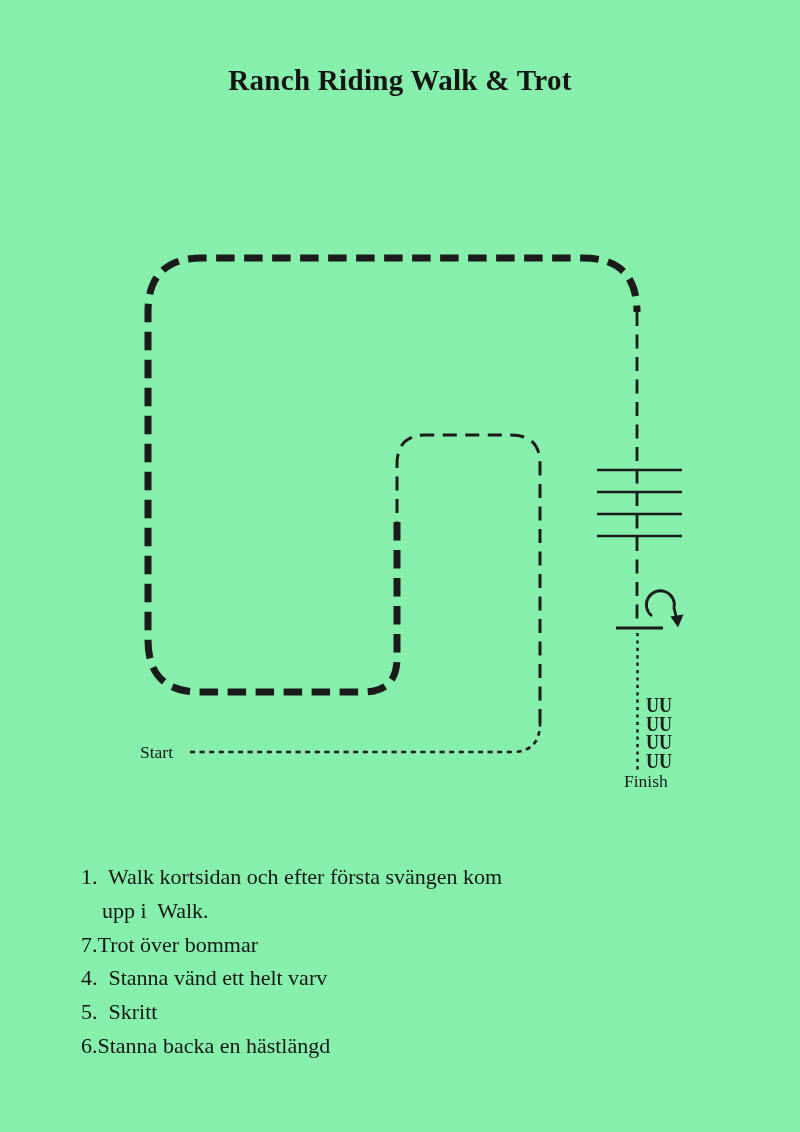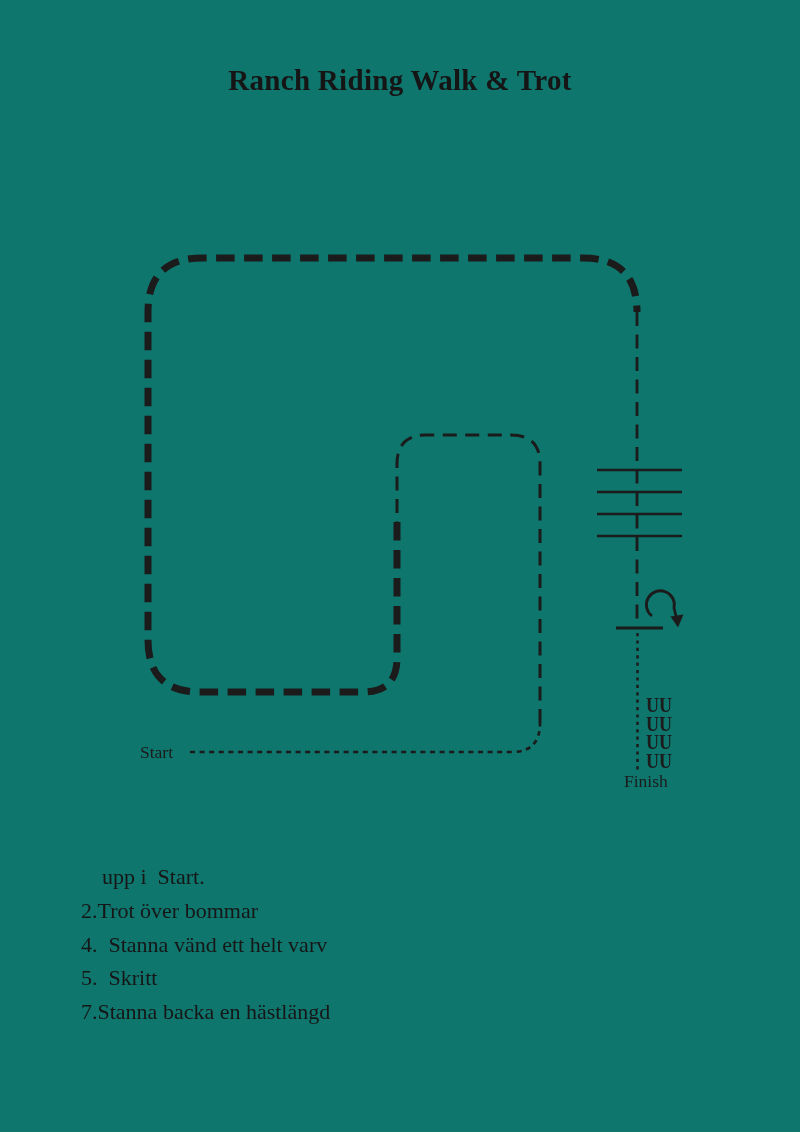--- a/index.html
+++ b/index.html
@@ -1,19 +1,19 @@
 <!DOCTYPE html>
 <html><head>
 <meta charset="utf-8">
 <style>
   html,body{margin:0;padding:0;background:#ffffff;}
   .page{
     position:relative;
     width:800px;height:1132px;
-    background:#0f766e;
+    background:#86efac;
     overflow:hidden;
     font-family:"Liberation Serif","DejaVu Serif",serif;
     color:#1b1b1b;
   }
   .title{
     position:absolute;
     left:0;top:64px;width:800px;
     margin:0;
     text-align:center;
     font-size:29px;
@@ -72,20 +72,21 @@
       <text x="646" y="730.5" textLength="26" lengthAdjust="spacingAndGlyphs">UU</text>
       <text x="646" y="749" textLength="26" lengthAdjust="spacingAndGlyphs">UU</text>
       <text x="646" y="767.5" textLength="26" lengthAdjust="spacingAndGlyphs">UU</text>
     </g>
 
     <text x="140" y="758" font-family="Liberation Serif, DejaVu Serif, serif" font-size="17.5" fill="#1b1b1b">Start</text>
     <text x="624" y="787" font-family="Liberation Serif, DejaVu Serif, serif" font-size="17.5" fill="#1b1b1b">Finish</text>
   </svg>
 
   <div class="instructions">
-    <div class="instr-line cont">upp i  Start.</div>
-    <div class="instr-line">2.Trot över bommar</div>
+    <div class="instr-line">1.  Walk kortsidan och efter första svängen kom</div>
+    <div class="instr-line cont">upp i  Walk.</div>
+    <div class="instr-line">7.Trot över bommar</div>
     <div class="instr-line">4.  Stanna vänd ett helt varv</div>
     <div class="instr-line">5.  Skritt</div>
-    <div class="instr-line">7.Stanna backa en hästlängd</div>
+    <div class="instr-line">6.Stanna backa en hästlängd</div>
   </div>
 
 </div>
 
 </body></html>

